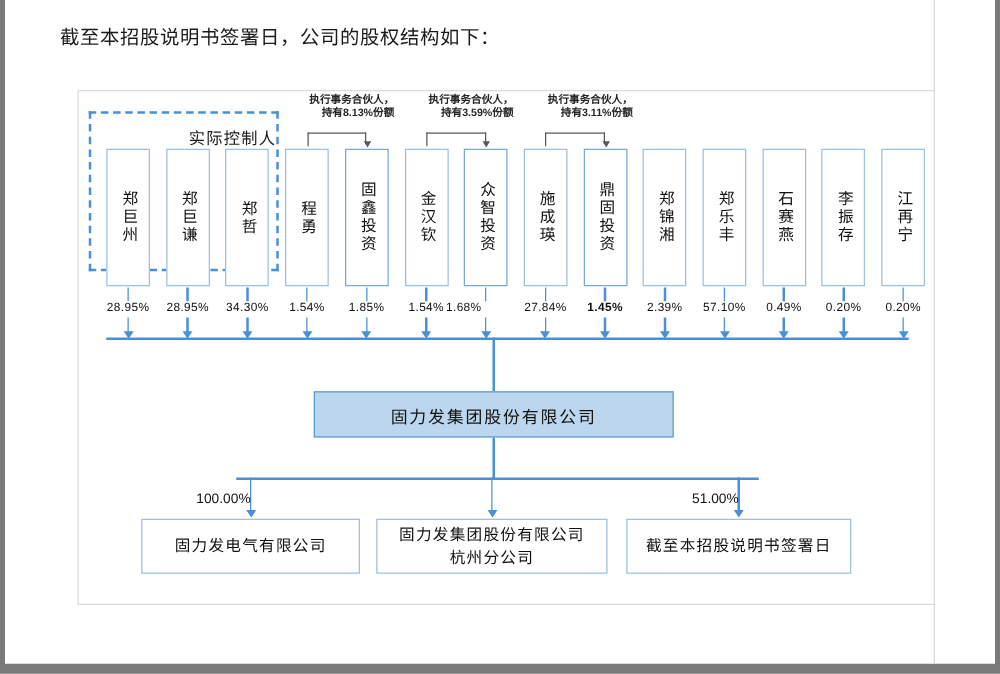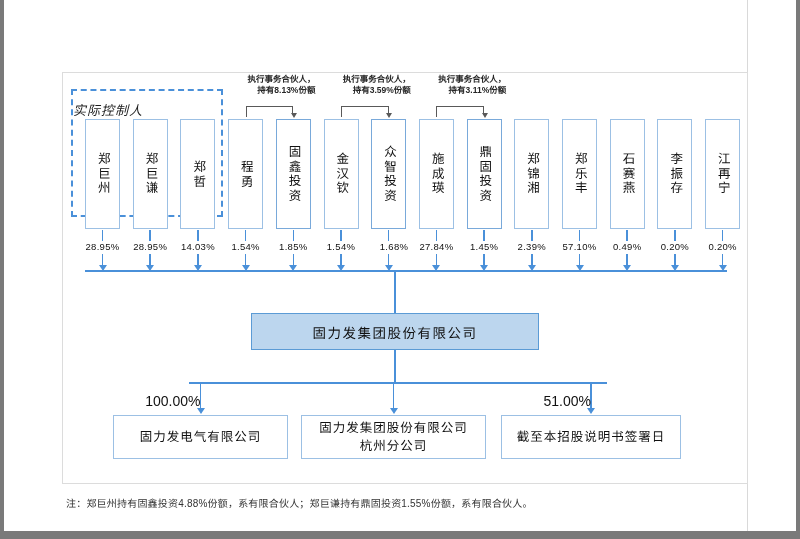--- a/index.html
+++ b/index.html
@@ -38,23 +38,22 @@
 
   
   #ctrl-group{
     position:absolute;left:8px;top:16px;
     width:152px;height:128px;
     border:2px dashed #4a90d9;
     box-sizing:border-box;
   }
   #ctrl-label{
     position:absolute;left:0;top:9px;width:100%;
-    text-align:left;font-size:13px;color:#1a1a1a;
+    text-align:right;font-size:13px;color:#1a1a1a;
     letter-spacing:1px;
-    font-style:italic;
   }
 
   
   .pbox{
     position:absolute;top:46px;
     width:35px;height:110px;
     border:1px solid #9cc0e4;
     background:#ffffff;
     box-sizing:border-box;
   }
@@ -125,21 +124,21 @@
   #drop-sub{position:absolute;left:331px;top:277px;width:1.5px;height:33px;background:#4a90d9;}
   #bus-sub{position:absolute;left:126px;top:309px;width:418px;height:1.5px;background:#4a90d9;}
   .sstem{position:absolute;top:309px;width:1.5px;height:28px;background:#4a90d9;}
   .shead{
     position:absolute;top:335px;width:0;height:0;
     border-left:4px solid transparent;border-right:4px solid transparent;
     border-top:6px solid #4a90d9;
   }
   .spct{
     position:absolute;top:320px;width:70px;text-align:center;
-    font-size:14px;color:#111;
+    font-size:11px;color:#111;
     font-family:"Liberation Sans","DejaVu Sans",sans-serif;
   }
   .sub{
     position:absolute;top:342px;height:44px;
     border:1px solid #9cc0e4;background:#ffffff;box-sizing:border-box;
     display:flex;align-items:center;justify-content:center;text-align:center;
     font-size:12.5px;color:#111;letter-spacing:1px;line-height:1.45;
     padding:0 4px;
   }
 
@@ -151,20 +150,21 @@
     white-space:nowrap;
   }
 </style>
 </head>
 <body>
 
 <div id="page">
 
   <div id="page-right-rule"></div>
 
+  <div id="title">截至本招股说明书签署日，公司的股权结构如下：</div>
 
   <div id="frame">
 
     <div id="ctrl-group">
       <div id="ctrl-label">实际控制人</div>
     </div>
 
     <div id="boxes-layer">
         <div class="pbox" style="left: 22px;">
           <span class="vtext">郑巨州</span>
@@ -237,27 +237,27 @@
         <div class="bracket" style="left: 373.4px; width: 47.7px;">
           <div class="bh"></div>
           <div class="bl"></div>
           <div class="br"></div>
           <div class="bar"></div>
         </div>
       </div>
     <div id="pct-layer">
         <div class="pct" style="left: 10.5px;">28.95%</div>
         <div class="pct" style="left: 58.2px;">28.95%</div>
-        <div class="pct" style="left: 105.9px;">14.03%</div>
+        <div class="pct" style="left: 105.9px;">34.30%</div>
         <div class="pct" style="left: 153.6px;">1.54%</div>
         <div class="pct" style="left: 201.3px;">1.85%</div>
         <div class="pct" style="left: 249px;">1.54%</div>
-        <div class="pct" style="left: 302px;">1.68%</div>
+        <div class="pct" style="left: 279px;">1.68%</div>
         <div class="pct" style="left: 344.4px;">27.84%</div>
-        <div class="pct" style="left: 392.1px;">1.45%</div>
+        <div class="pct" style="left: 392.1px; font-weight: bold;">1.45%</div>
         <div class="pct" style="left: 439.8px;">2.39%</div>
         <div class="pct" style="left: 487.5px;">57.10%</div>
         <div class="pct" style="left: 535.2px;">0.49%</div>
         <div class="pct" style="left: 582.9px;">0.20%</div>
         <div class="pct" style="left: 630.6px;">0.20%</div>
       </div>
     <div id="arrow-layer">
         <div class="stem" style="left: 38.75px;"></div>
         <div class="dstem" style="left: 38.75px;"></div>
         <div class="dhead" style="left: 35.5px;"></div>
@@ -324,15 +324,14 @@
         <div class="sstem" style="left: 527.25px;"></div>
         <div class="shead" style="left: 524px;"></div>
         <div class="spct" style="left: 458px; text-align: right; padding-right: 6px;">51.00%</div>
         <div class="sub" style="left: 438px; width: 180px;">
           <span>截至本招股说明书签署日</span>
         </div>
       </div>
 
   </div>
 
-  <div id="note">注：郑巨州持有固鑫投资4.88%份额，系有限合伙人；郑巨谦持有鼎固投资1.55%份额，系有限合伙人。</div>
 
 </div>
 
 </body></html>

